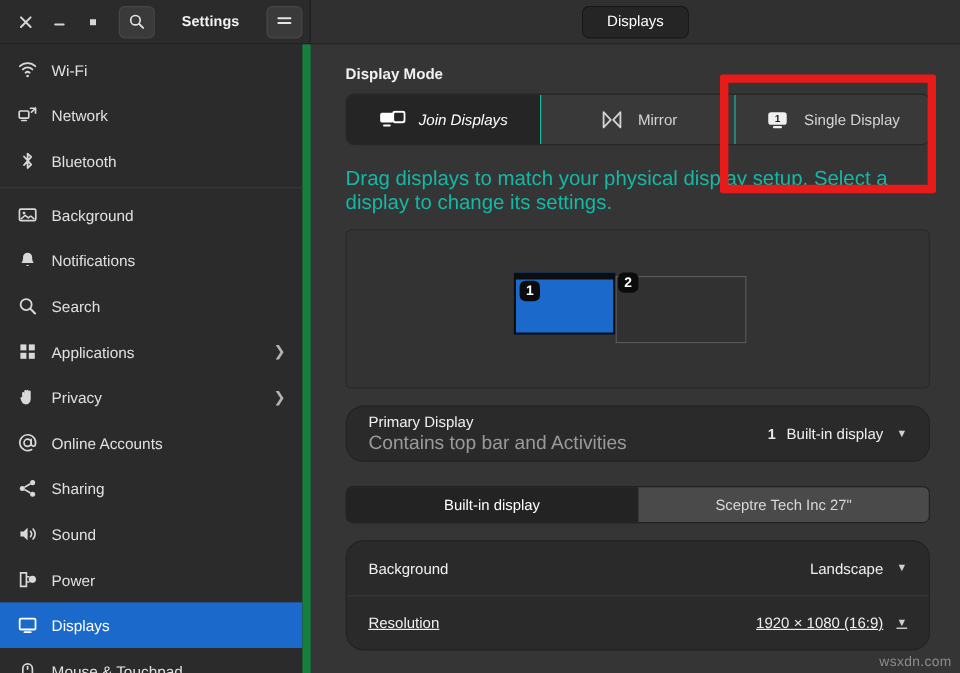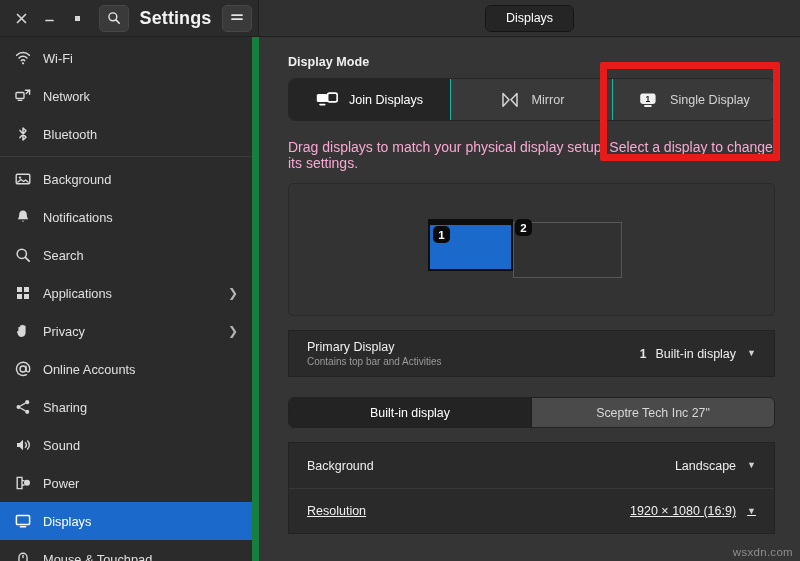--- a/index.html
+++ b/index.html
@@ -39,21 +39,21 @@
     width: 30px; height: 27px;
     display: flex; align-items: center; justify-content: center;
     background: #3a3a3a;
     border: 1px solid #474747;
     border-radius: 5px;
     color: #e4e4e4;
   }
   .hb-title {
     flex: 1;
     display: flex; align-items: center; justify-content: center;
-    font-size: 18px; font-weight: bold; color: #f2f2f2;
+    font-size: 12px; font-weight: bold; color: #f2f2f2;
     letter-spacing: .1px;
   }
   .hb-right {
     flex: 1;
     display: flex; align-items: center; justify-content: center;
     position: relative;
     background: #303030;
   }
   .seg-tabs {
     display: flex;
@@ -121,26 +121,26 @@
     overflow: hidden;
     background: #393939;
   }
   .mode-btn {
     flex: 1;
     display: flex; align-items: center; justify-content: center;
     gap: 11px;
     font-size: 12.6px; color: #d4d4d4;
     background: #393939;
   }
-  .mode-btn.active { background: #252525; color: #ffffff; }
+  .mode-btn.active { background: #252525; color: #ffffff; font-style: italic; }
   .mode-btn + .mode-btn { border-left: 1px solid #14b8a6; }
   .mode-icon { display: flex; align-items: center; justify-content: center; width: 22px; height: 18px; }
 
   .hint {
-    font-size: 14px; color: #f9a8d4;
+    font-size: 17px; color: #14b8a6;
     margin-top: 18px; margin-bottom: 12px;
   }
 
   
   .arrange {
     height: 133px;
     background: #333333;
     border: 1px solid #2a2a2a;
     border-radius: 5px;
     position: relative;
@@ -172,33 +172,33 @@
     border-radius: 5px;
     display: flex; align-items: center; justify-content: center;
   }
   .mon1 .badge { left: 3px; top: 1px; }
   .mon2 .badge { left: 1px; top: -4px; }
 
   
   .card {
     background: #2a2a2a;
     border: 1px solid #232323;
-    border-radius: 0;
+    border-radius: 15px;
     margin-top: 14px;
     overflow: hidden;
   }
   .row {
     display: flex; align-items: center;
     padding: 0 18px;
     height: 45px;
   }
   .row + .row { border-top: 1px solid #383838; text-decoration: underline; }
   .row-texts { flex: 1; display: flex; flex-direction: column; justify-content: center; gap: 2px; }
   .row-title { font-size: 12.5px; color: #f0f0f0; }
-  .row-sub { font-size: 10px; color: #9a9a9a; }
+  .row-sub { font-size: 16px; color: #9a9a9a; }
   .row-value {
     display: flex; align-items: center; gap: 9px;
     font-size: 12.5px; color: #efefef;
   }
   .val-index { color: #e8e8e8; font-weight: bold; font-size: 12px; }
   .caret { color: #cfcfcf; font-size: 9px; line-height: 1; margin-left: 2px; }
 
   
   .disp-tabs {
     display: flex;

